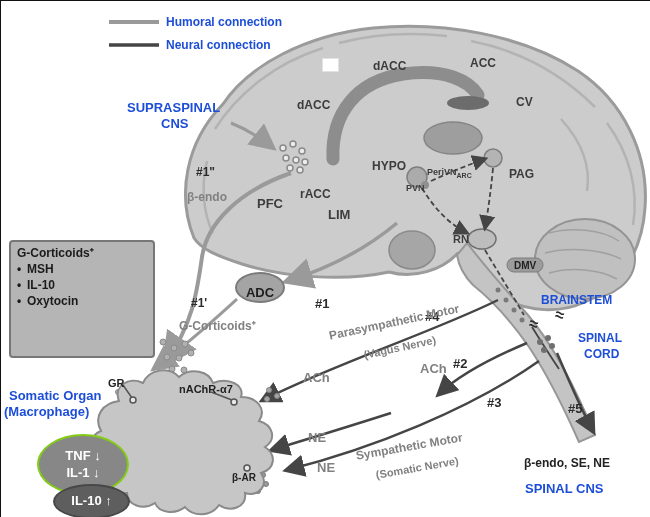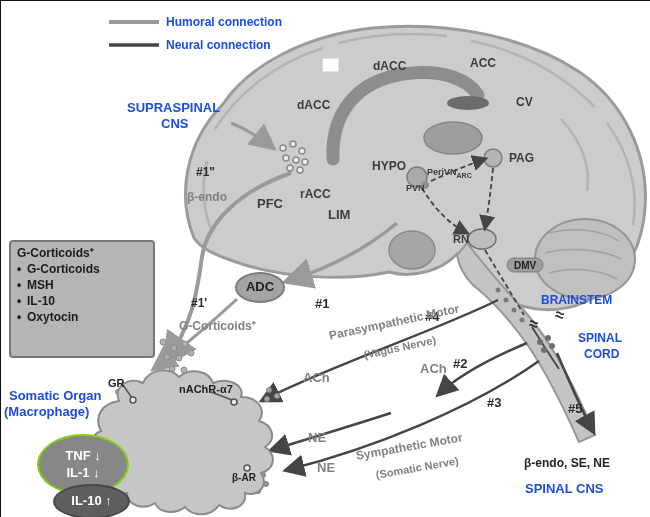--- a/index.html
+++ b/index.html
@@ -5,21 +5,21 @@
   html,body{margin:0;padding:0;background:#ffffff;font-family:"Liberation Sans",sans-serif;}
   #fig{position:relative;width:650px;height:517px;background:#ffffff;border:1px solid #111;overflow:hidden;}
   .layer{position:absolute;left:0;top:0;}
   .lbl{position:absolute;white-space:nowrap;font-weight:bold;color:#2b2b2b;line-height:1;}
   .sz7{font-size:7px}.sz9{font-size:9px}.sz10{font-size:10px}.sz11{font-size:11px}
   .sz12{font-size:12px}.sz13{font-size:13px}
   .ink{color:#1d4ed8}
   .reg{color:#3c3c3c}
   .gray{color:#818181}
   .oval{position:absolute;border-radius:50%;display:flex;flex-direction:column;align-items:center;justify-content:center;font-weight:bold;text-align:center;line-height:1.25;}
-  #adc{left:234px;top:271px;width:46px;height:27px;background:#a4a4a4;border:2px solid #7b7b7b;color:#1e1e1e;font-size:13px;}
+  #adc{left:234px;top:271px;width:46px;height:27px;background:#a4a4a4;border:2px solid #7b7b7b;color:#1e1e1e;font-size:13px;justify-content:flex-end;}
   #adm{left:389px;top:390px;width:50px;height:29px;background:#8a8a8a;border:2px solid #6d6d6d;color:#f4f4f4;font-size:13px;}
   #tnf-oval{left:36px;top:433px;width:88px;height:57px;background:#878787;border:2px solid #84cc16;color:#ffffff;font-size:13px;}
   #il10-oval{left:52px;top:483px;width:73px;height:31px;background:#5e5e5e;border:2px solid #484848;color:#ffffff;font-size:13px;}
   #gbox{position:absolute;left:8px;top:239px;width:130px;height:108px;background:#b5b5b5;border:2px solid #777777;border-radius:4px;padding:3px 6px;}
   #gbox .title{font-weight:bold;font-size:12px;color:#1b1b1b;line-height:16px;}
   #gbox .item{font-weight:bold;font-size:12px;color:#1b1b1b;line-height:16px;}
   #gbox .bullet{display:inline-block;width:10px;}
   .rot{transform-origin:left top;}
   #white-square{position:absolute;left:321px;top:57px;width:15px;height:12px;background:#ffffff;border:1px solid #e2e2e2;}
 </style>
@@ -177,21 +177,21 @@
   <div class="lbl sz12 ink" style="left:583px;top:347px">CORD</div>
   <div class="lbl sz13 ink" style="left:524px;top:481px">SPINAL CNS</div>
 
   <div class="lbl sz12 reg" style="left:372px;top:59px">dACC</div>
   <div class="lbl sz12 reg" style="left:469px;top:56px">ACC</div>
   <div class="lbl sz12 reg" style="left:296px;top:98px">dACC</div>
   <div class="lbl sz12 reg" style="left:515px;top:95px">CV</div>
   <div class="lbl sz12 reg" style="left:371px;top:159px">HYPO</div>
   <div class="lbl sz9 reg" style="left:426px;top:167px"><span>PeriVN</span><span class="sz7" style="vertical-align:sub">ARC</span></div>
   <div class="lbl sz9 reg" style="left:405px;top:183px">PVN</div>
-  <div class="lbl sz12 reg" style="left:508px;top:151px">PAG</div>
+  <div class="lbl sz12 reg" style="left:508px;top:167px">PAG</div>
   <div class="lbl sz12 reg" style="left:299px;top:187px">rACC</div>
   <div class="lbl sz13 reg" style="left:256px;top:196px">PFC</div>
   <div class="lbl sz13 reg" style="left:327px;top:207px">LIM</div>
   <div class="lbl sz11 reg" style="left:452px;top:233px">RN</div>
   <div class="lbl sz10" style="left:513px;top:260px;color:#1f1f1f">DMV</div>
 
   <div class="lbl sz12" style="left:195px;top:165px">#1"</div>
   <div class="lbl sz12" style="left:190px;top:296px">#1'</div>
   <div class="lbl sz13" style="left:314px;top:296px">#1</div>
   <div class="lbl sz13" style="left:452px;top:356px">#2</div>
@@ -211,21 +211,20 @@
   <div class="lbl sz13 gray" style="left:307px;top:430px">NE</div>
   <div class="lbl sz13 gray" style="left:316px;top:460px">NE</div>
   <div class="lbl sz12" style="left:523px;top:456px;color:#222">β-endo, SE, NE</div>
 
   <div class="oval" id="adc">
       <span>ADC</span>
     </div>
 
   <div id="gbox">
     <div class="title">G-Corticoids⁺</div>
-    <div class="item"><span class="bullet">•</span><span>G-Corticoids</span></div>
     <div class="item"><span class="bullet">•</span><span>MSH</span></div>
     <div class="item"><span class="bullet">•</span><span>IL-10</span></div>
     <div class="item"><span class="bullet">•</span><span>Oxytocin</span></div>
   </div>
 
   <div class="lbl sz13 ink" style="left:8px;top:388px">Somatic Organ</div>
   <div class="lbl sz13 ink" style="left:3px;top:404px">(Macrophage)</div>
   <div class="lbl sz11" style="left:107px;top:377px;color:#222">GR</div>
   <div class="lbl sz11" style="left:178px;top:383px;color:#222">nAChR-α7</div>
   <div class="lbl sz10" style="left:231px;top:472px;color:#222">β-AR</div>

